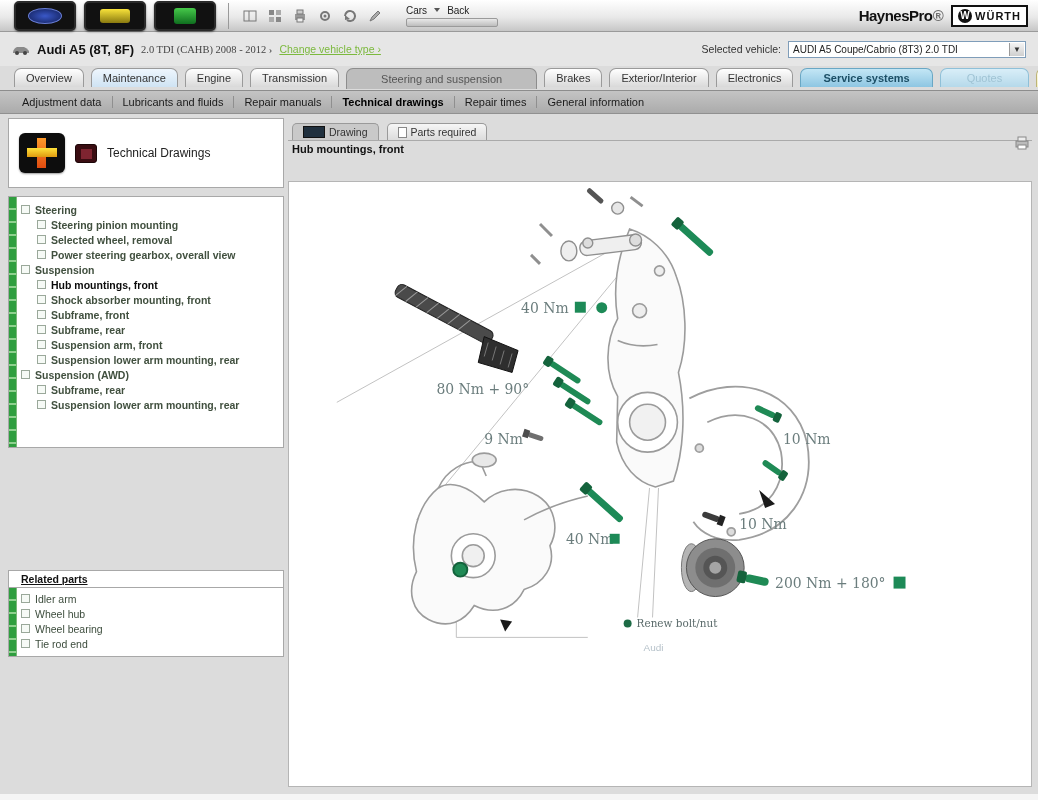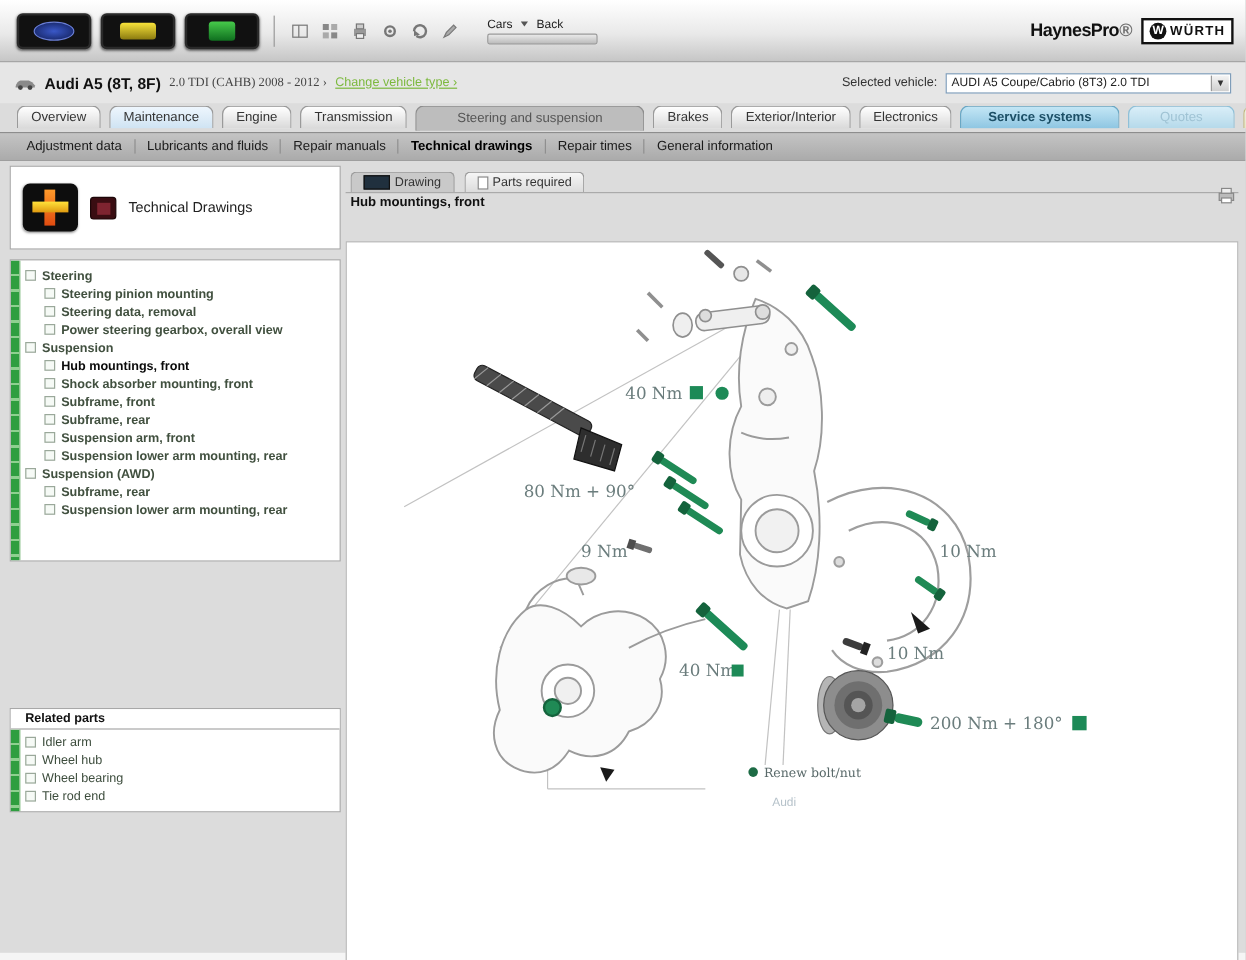--- a/index.html
+++ b/index.html
@@ -1,20 +1,20 @@
 <!DOCTYPE html>
 <html><head>
 <meta charset="utf-8">
 <style>
   * { margin:0; padding:0; box-sizing:border-box; }
   html,body { width:1038px; height:800px; background:#cfcfcf; font-family:"Liberation Sans", sans-serif; overflow:hidden; }
   .app { position:relative; width:1038px; height:800px; background:#dcdcdc; border-bottom:6px solid #f5f5f5; }
 
   
-  .toolbar { height:52px; background:linear-gradient(#ffffff,#e9e9e9 55%,#c6c6c6); border-bottom:1px solid #9a9a9a; display:flex; align-items:center; padding:0 10px 0 14px; gap:8px; }
+  .toolbar { height:32px; background:linear-gradient(#ffffff,#e9e9e9 55%,#c6c6c6); border-bottom:1px solid #9a9a9a; display:flex; align-items:center; padding:0 10px 0 14px; gap:8px; }
   .brand-btn { width:62px; height:30px; background:#111; border-radius:5px; border:2px solid #2a2a2a; box-shadow:0 1px 2px rgba(0,0,0,.5); display:flex; align-items:center; justify-content:center; cursor:pointer; }
   .brand-btn .oval { width:34px; height:16px; border-radius:50%; }
   .brand-btn.cars .oval { background:radial-gradient(#3a58c8,#101d55); border:1px solid #6a7fd8; }
   .brand-btn.trucks .oval { background:linear-gradient(#f8e23a,#8a7a10); border-radius:3px; width:30px; height:14px; }
   .brand-btn.data .oval { background:linear-gradient(#46c94a,#0f6f1f); border-radius:3px; width:22px; height:16px; }
   .tb-sep { width:1px; height:26px; background:#999; margin:0 4px; }
   .tool-icons { display:flex; gap:7px; align-items:center; }
   .ticon { width:18px; height:18px; display:inline-flex; align-items:center; justify-content:center; cursor:pointer; }
   .mini-nav { margin-left:14px; display:flex; flex-direction:column; gap:2px; font-size:10px; color:#333; }
   .mini-nav .row { display:flex; align-items:center; gap:6px; }
@@ -67,21 +67,21 @@
   .sb-title { font-size:12px; color:#222; }
   .tree-panel { height:252px; padding:5px 4px 4px 0; overflow:hidden; }
   .green-strip { position:absolute; left:0; top:0; bottom:0; width:8px; background:repeating-linear-gradient(#2f9e3f 0 11px, #8fd08f 11px 13px); border-right:1px solid #7ab97a; }
   .tree { margin-left:12px; font-size:10.5px; color:#41503f; }
   .tnode { display:flex; align-items:center; gap:5px; padding:1.5px 0; cursor:pointer; white-space:nowrap;font-weight:bold; }
   .tnode.child { margin-left:16px; }
   .tnode.selected { font-weight:bold; color:#0a0a0a; }
   .cb { width:9px; height:9px; border:1px solid #9aa89a; background:#f6faf6; flex:0 0 auto; }
   .sb-gap { flex:1; }
   .related-panel { margin-top:6px; }
-  .rel-header { border-bottom:1px solid #a8a8a8; background:#fff; font-size:10.5px; font-weight:bold; color:#111; padding:2px 4px 2px 12px; }
+  .rel-header { border-bottom:1px solid #a8a8a8; background:#fff; font-size:10.5px; font-weight:bold; color:#111; padding:2px 4px 2px 12px;text-decoration:underline; }
   .rel-body { padding:3px 4px 5px 0; }
   .rel-item { display:flex; align-items:center; gap:5px; margin-left:12px; padding:1.5px 0; font-size:10.5px; color:#3c4c3c; cursor:pointer; }
   .sb-bottom-gap { height:130px; }
 
   
   .main { flex:1; display:flex; flex-direction:column; position:relative; }
   .mtabs { display:flex; align-items:flex-end; gap:8px; height:22px; padding-left:4px; }
   .mtab { display:flex; align-items:center; gap:4px; font-size:10.5px; color:#333; border:1px solid #9a9a9a; border-bottom:none; border-radius:5px 5px 0 0; padding:2px 10px; background:linear-gradient(#f6f6f6,#dcdcdc); cursor:pointer; }
   .mtab.active { background:#c9c9c9; }
   .mtab .thumb { width:22px; height:12px; background:#20303e; border:1px solid #111; }
@@ -225,21 +225,21 @@
           <div class="tnode">
               <span class="cb"></span>
               <span>Steering</span>
             </div>
           <div class="tnode child">
               <span class="cb"></span>
               <span>Steering pinion mounting</span>
             </div>
           <div class="tnode child">
               <span class="cb"></span>
-              <span>Steering data, removal</span>
+              <span>Selected wheel, removal</span>
             </div>
           <div class="tnode child">
               <span class="cb"></span>
               <span>Power steering gearbox, overall view</span>
             </div>
 
           <div class="tnode">
               <span class="cb"></span>
               <span>Suspension</span>
             </div>

